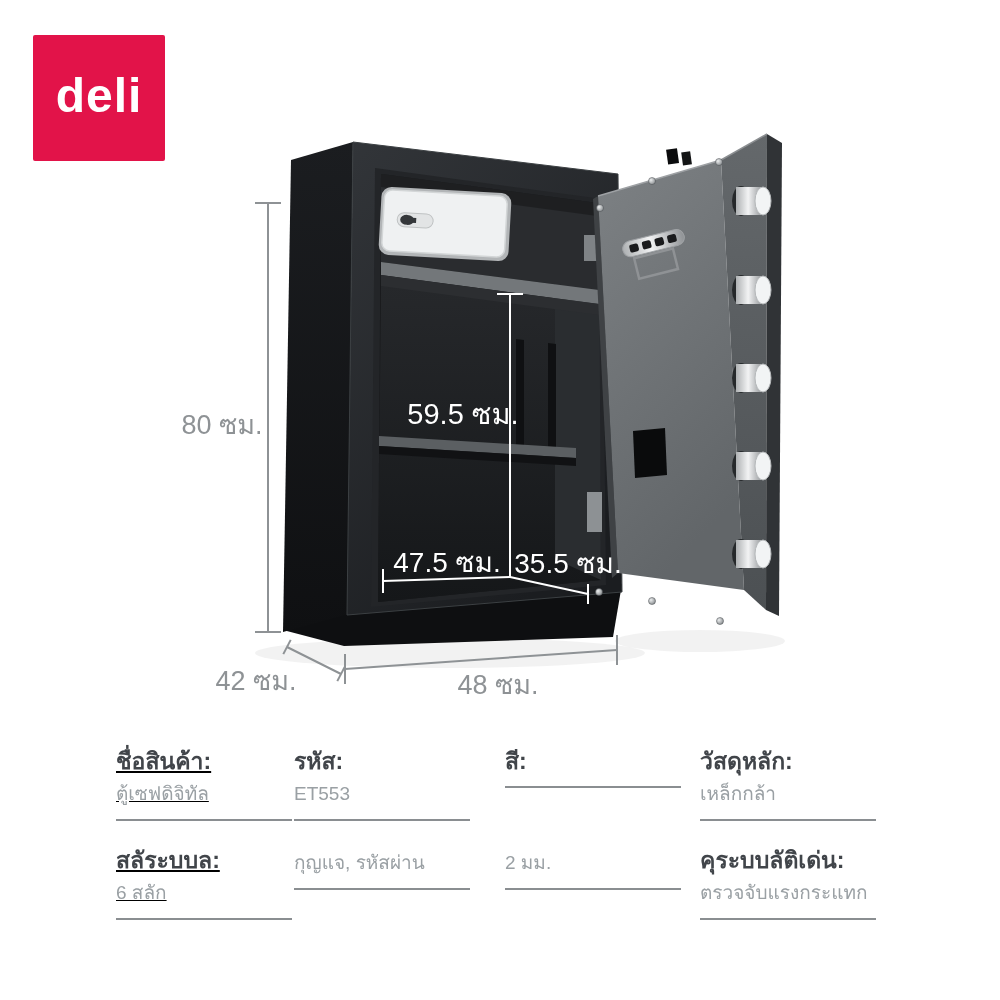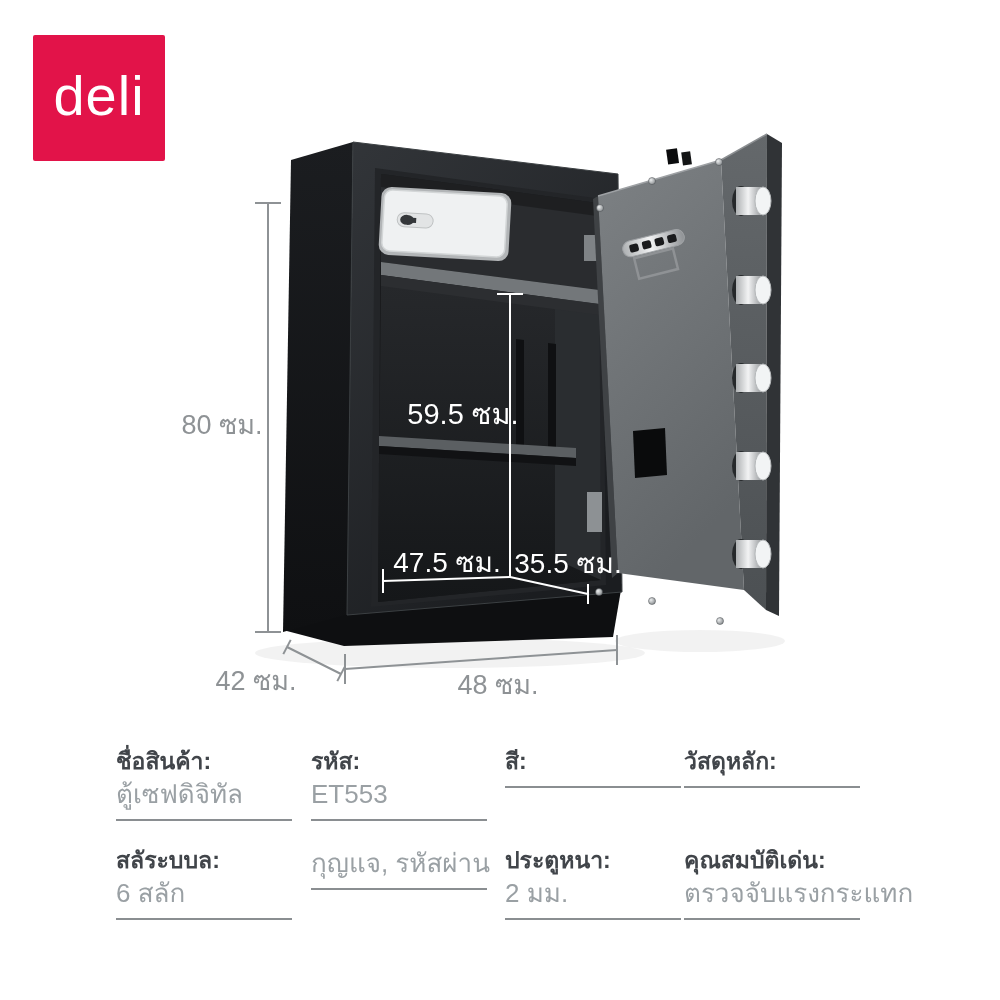--- a/index.html
+++ b/index.html
@@ -7,41 +7,41 @@
     position:relative;width:1000px;height:1000px;background:#ffffff;overflow:hidden;
     font-family:"Liberation Sans","DejaVu Sans",sans-serif;
   }
   
   .logo{
     position:absolute;left:33px;top:35px;width:132px;height:126px;
     background:#e21349;border-radius:2px;
     display:flex;align-items:center;justify-content:center;
   }
   .logo span{
-    color:#ffffff;font-size:56px;font-weight:400;letter-spacing:1px;
+    color:#ffffff;font-size:48px;font-weight:700;letter-spacing:1px;
     line-height:1;transform:translateY(-2px);
   }
   
   .safe-wrap{position:absolute;left:180px;top:98px;width:640px;height:630px;}
   svg text{font-family:"Liberation Sans","DejaVu Sans",sans-serif;}
   
   .spec-table{position:absolute;left:116px;top:746px;width:810px;}
   .spec-row{position:absolute;left:0;width:810px;}
   .spec-row.r0{top:0;}
   .spec-row.r1{top:99px;}
   .spec-cell{position:absolute;top:0;}
-  .spec-cell.c0{left:0;}
-  .spec-cell.c1{left:195px;}
+  .spec-cell.c0{left:0;text-decoration:underline;}
+  .spec-cell.c1{left:178px;}
   .spec-cell.c2{left:389px;}
-  .spec-cell.c3{left:568px;}
+  .spec-cell.c3{left:584px;}
   .spec-label{
     font-size:23px;font-weight:700;color:#41454a;line-height:30px;white-space:nowrap;
   }
   .spec-value{
-    font-size:26px;font-weight:400;color:#9aa0a4;line-height:30px;margin-top:3px;white-space:nowrap;
+    font-size:19px;font-weight:400;color:#9aa0a4;line-height:30px;margin-top:3px;white-space:nowrap;
   }
   .spec-divider{width:176px;height:2px;background:#8a8e91;margin-top:10px;}
 </style>
 </head>
 <body>
 
 <div class="canvas">
 
   <div class="logo">
     <span>deli</span>
@@ -216,39 +216,39 @@
         <div class="spec-label">รหัส:</div>
         <div class="spec-value">ET553</div>
         <div class="spec-divider"></div>
       </div>
       <div class="spec-cell c2">
         <div class="spec-label">สี:</div>
         <div class="spec-divider"></div>
       </div>
       <div class="spec-cell c3">
         <div class="spec-label">วัสดุหลัก:</div>
+        <div class="spec-value">เหล็กกล้า</div>
         <div class="spec-divider"></div>
       </div>
     </div>
     <div class="spec-row r1">
       <div class="spec-cell c0">
         <div class="spec-label">สลัระบบล:</div>
         <div class="spec-value">6 สลัก</div>
         <div class="spec-divider"></div>
       </div>
       <div class="spec-cell c1">
         <div class="spec-value">กุญแจ, รหัสผ่าน</div>
         <div class="spec-divider"></div>
       </div>
       <div class="spec-cell c2">
-        <div class="spec-label">ประตูหนา:</div>
         <div class="spec-value">2 มม.</div>
         <div class="spec-divider"></div>
       </div>
       <div class="spec-cell c3">
-        <div class="spec-label">คุณสมบัติเด่น:</div>
+        <div class="spec-label">คุระบบลัติเด่น:</div>
         <div class="spec-value">ตรวจจับแรงกระแทก</div>
         <div class="spec-divider"></div>
       </div>
     </div>
   </div>
 
 </div>
 
 </body></html>

